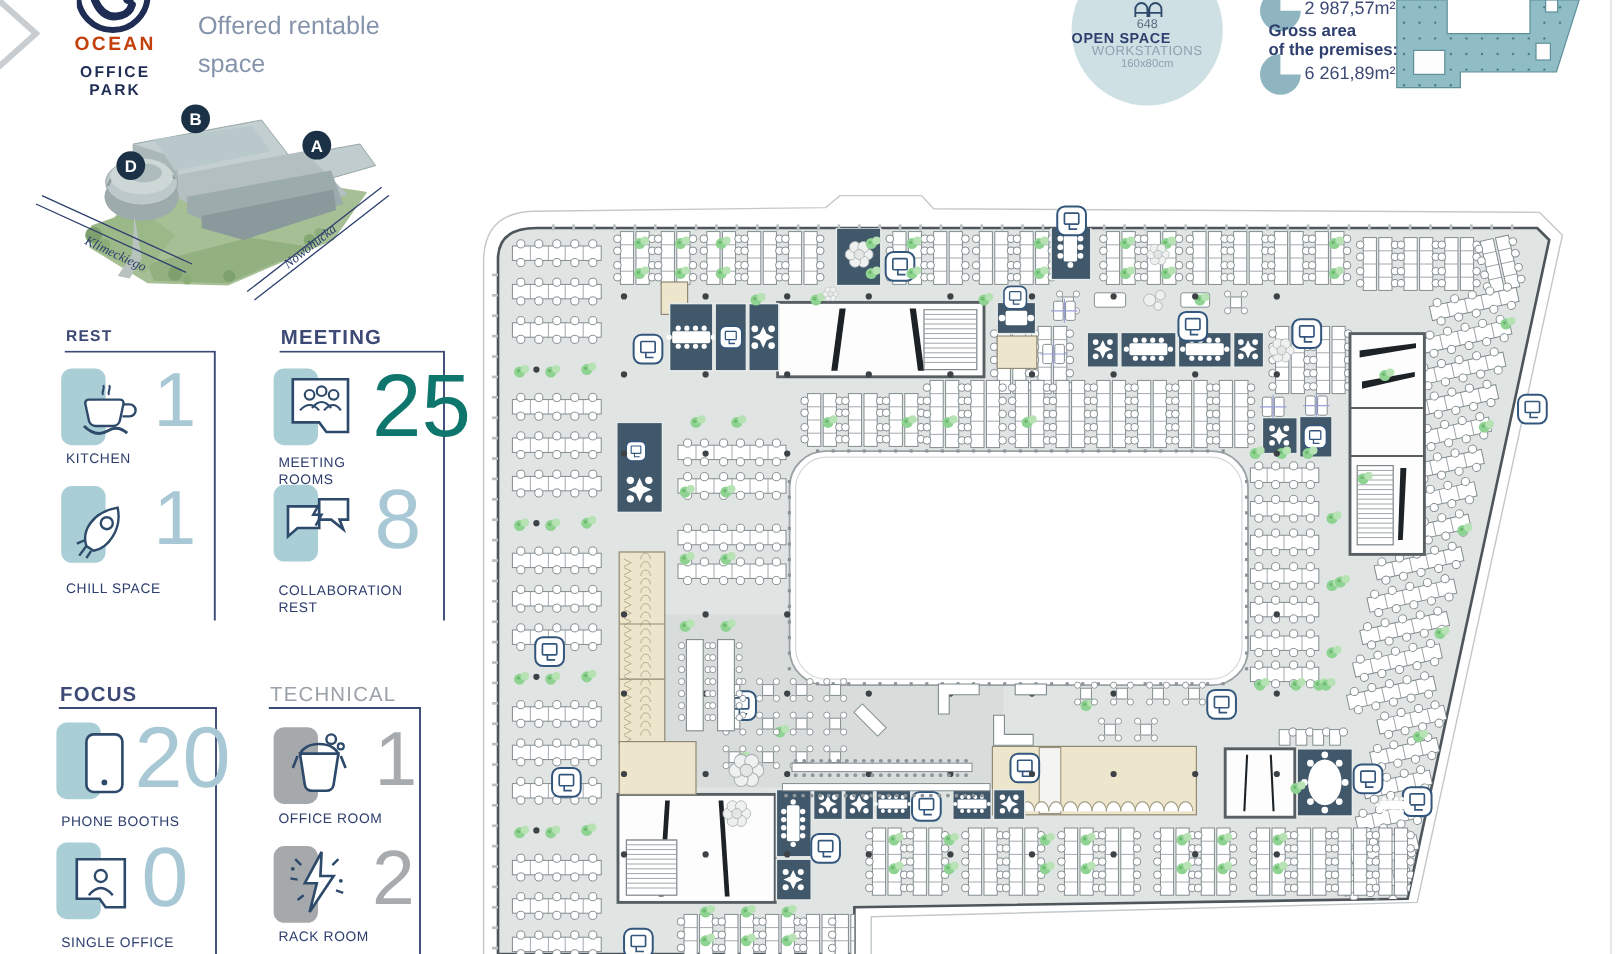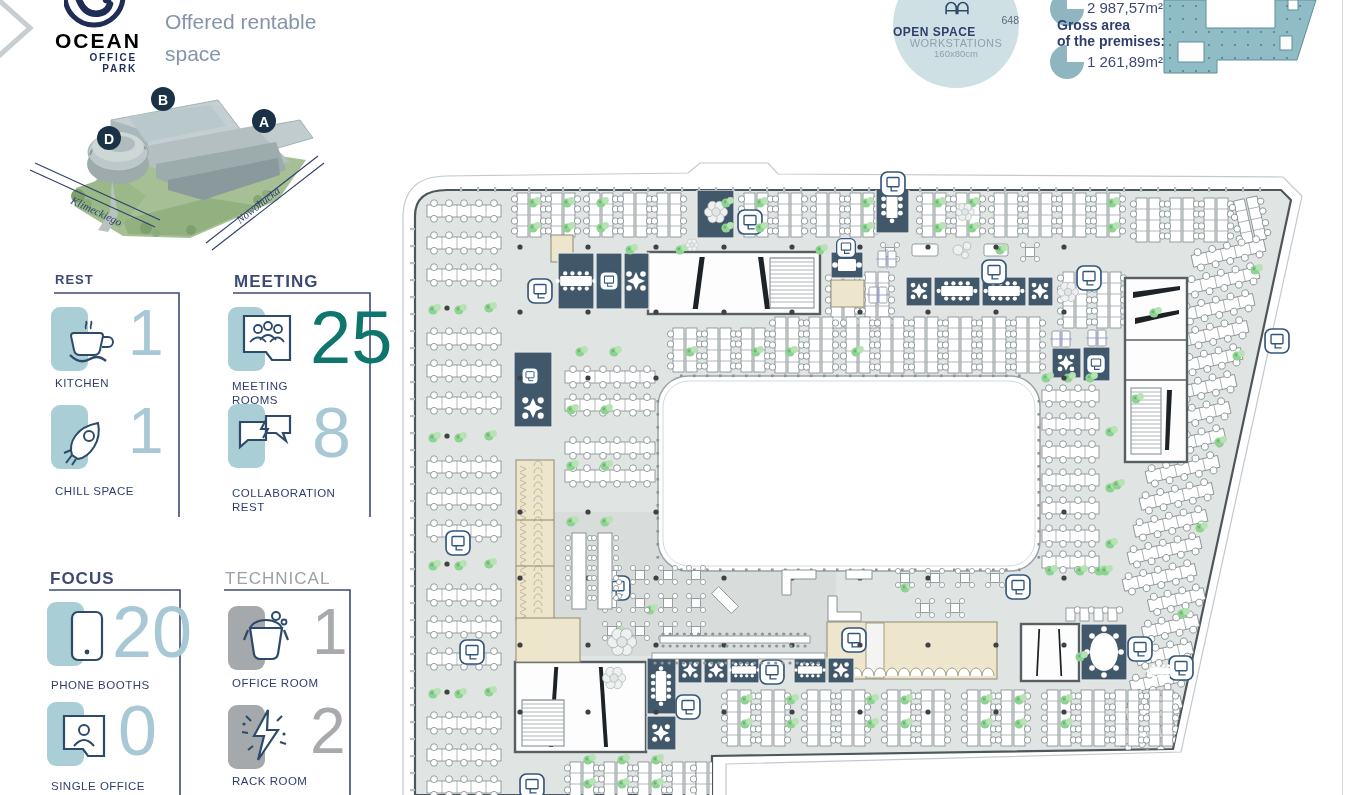--- a/index.html
+++ b/index.html
@@ -1,22 +1,22 @@
 <!DOCTYPE html>
 <html><head><meta charset="utf-8"><style>html,body{margin:0;padding:0;width:1350px;height:795px;background:#fff;font-family:'Liberation Sans',sans-serif;overflow:hidden}div{box-sizing:border-box}</style></head><body>
 <svg width="40" height="70" style="position:absolute;left:0;top:0">
     <path d="M-8,-6 L30,28 L-8,62" fill="none" stroke="#c8cdd2" stroke-width="5"></path>
   </svg>
 <svg width="62" height="29" style="position:absolute;left:64px;top:0" viewBox="0 0 62 29">
     <path d="M1,-4 a29,29 0 1 0 58,0 a29,29 0 1 0 -58,0" fill="none" stroke="#1f2d55" stroke-width="5"></path>
     <path d="M15,0 Q22,17 37,13 Q44,11 46,4" fill="none" stroke="#1f2d55" stroke-width="6.5" stroke-linecap="round"></path>
     <circle cx="43" cy="-1" r="4.5" fill="#1f2d55"></circle>
   </svg>
-<div style="position:absolute;left:55px;top:29px;width:82px;text-align:center;color:#000000;font-weight:bold;font-size:21px;letter-spacing:2px">OCEAN</div>
-<div style="position:absolute;left:55px;top:52px;width:82px;text-align:right;color:#1f2d55;font-weight:bold;font-size:10px;letter-spacing:1.8px">OFFICE PARK</div>
+<div style="position:absolute;left:55px;top:29px;width:82px;text-align:center;color:#c2410c;font-weight:bold;font-size:16px;letter-spacing:2px">OCEAN</div>
+<div style="position:absolute;left:55px;top:52px;width:82px;text-align:center;color:#1f2d55;font-weight:bold;font-size:13px;letter-spacing:1.8px">OFFICE PARK</div>
 <div style="position:absolute;left:165px;top:6px;width:190px;color:#8593ab;font-size:21px;line-height:1.5">Offered rentable<br>space</div>
 <svg width="300" height="175" viewBox="0 0 300 175" style="position:absolute;left:28px;top:80px">
     <polygon points="70,98 150,60 278,80 250,120 162,158 95,156 46,126" fill="#a6bf94"></polygon>
     <polygon points="95,140 180,118 232,126 162,156 100,154" fill="#93b080"></polygon>
     <polygon points="48,108 88,94 118,116 92,148 50,128" fill="#9bb889"></polygon>
     <polygon points="83,40 190,20 213,50 120,70 83,58" fill="#c3cfd0" stroke="#95a3a4" stroke-width="0.8"></polygon>
     <polygon points="83,40 83,58 120,70 120,52" fill="#aab8b9"></polygon>
     <polygon points="100,36 182,25 198,46 118,62" fill="#b8c8cb"></polygon>
     <polygon points="205,52 272,40 285,58 222,76 205,68" fill="#c0cccd" stroke="#95a3a4" stroke-width="0.8"></polygon>
     <polygon points="205,52 205,68 222,76 222,62" fill="#a6b4b5"></polygon>
@@ -134,33 +134,33 @@
     <path d="M12,10 l5,5 M8,26 l6,1 M14,44 l5,-4 M48,10 l-5,5 M52,38 l-6,-2" fill="none" stroke="#2e4a6b" stroke-width="2"></path>
     <circle cx="10" cy="18" r="1.6" fill="#2e4a6b"></circle>
     <circle cx="50" cy="28" r="1.6" fill="#2e4a6b"></circle>
   </svg>
 <div style="position:absolute;left:310px;top:699px;color:#a8abad;font-size:64px;line-height:1;font-family:'Liberation Sans',sans-serif">2</div>
 <div style="position:absolute;left:232px;top:774px;color:#2e3f6e;font-size:11.5px;letter-spacing:0.5px;line-height:1.25;white-space:pre-line">RACK ROOM</div>
 <div style="position:absolute;left:893px;top:-38px;width:126px;height:126px;border-radius:50%;background:#cfe0e5"></div>
 <svg width="56" height="14" style="position:absolute;left:929px;top:1px" viewBox="0 0 64 36">
     <path d="M4,34 v-16 a12,13 0 0 1 26,0 v16 M4,25 h26 M34,34 v-16 a12,13 0 0 1 26,0 v16 M34,25 h26" fill="none" stroke="#2e4a6b" stroke-width="4"></path>
   </svg>
-<div style="position:absolute;left:893px;top:14px;width:126px;text-align:right;color:#5a6a80;font-size:10.5px">648</div>
+<div style="position:absolute;left:893px;top:14px;width:126px;text-align:center;color:#5a6a80;font-size:10.5px">648</div>
 <div style="position:absolute;left:893px;top:25px;width:126px;text-align:left;color:#2e3f6e;font-weight:bold;font-size:12px;letter-spacing:0.5px">OPEN SPACE</div>
 <div style="position:absolute;left:893px;top:37px;width:126px;text-align:center;color:#90a0b0;font-size:11px;letter-spacing:0.4px">WORKSTATIONS</div>
 <div style="position:absolute;left:893px;top:48px;width:126px;text-align:center;color:#90a0b0;font-size:9.5px">160x80cm</div>
 <svg width="36" height="36" style="position:absolute;left:1050px;top:-8px">
     <path d="M17,0 L17,17 L34,17 A17,17 0 1 1 17,0 Z" fill="#8fb6c0"></path>
   </svg>
 <div style="position:absolute;left:1087px;top:-1px;color:#3d4a75;font-size:15px">2 987,57m²</div>
 <div style="position:absolute;left:1057px;top:17px;color:#2e3f6e;font-weight:bold;font-size:14px;line-height:1.15">Gross area<br>of the premises:</div>
 <svg width="36" height="36" style="position:absolute;left:1050px;top:45px">
     <path d="M17,0 L17,17 L34,17 A17,17 0 1 1 17,0 Z" fill="#8fb6c0"></path>
   </svg>
-<div style="position:absolute;left:1087px;top:53px;color:#3d4a75;font-size:15px">1 261,89m²</div>
+<div style="position:absolute;left:1087px;top:53px;color:#3d4a75;font-size:15px">6 261,89m²</div>
 <svg width="190" height="90" style="position:absolute;left:1160px;top:0" viewBox="0 0 190 90">
     <path d="M4,0 L46,0 L46,28 L115,28 L115,0 L156,0 L137,60 L57,60 L57,73 L4,73 Z" fill="#8fbcc5" stroke="#5e8f9a" stroke-width="1"></path>
     <g>
       <circle cx="10" cy="6" r="1" fill="#4f7d88"></circle>
       <circle cx="10" cy="19" r="1" fill="#4f7d88"></circle>
       <circle cx="10" cy="32" r="1" fill="#4f7d88"></circle>
       <circle cx="10" cy="45" r="1" fill="#4f7d88"></circle>
       <circle cx="10" cy="58" r="1" fill="#4f7d88"></circle>
       <circle cx="10" cy="71" r="1" fill="#4f7d88"></circle>
       <circle cx="23" cy="6" r="1" fill="#4f7d88"></circle>

